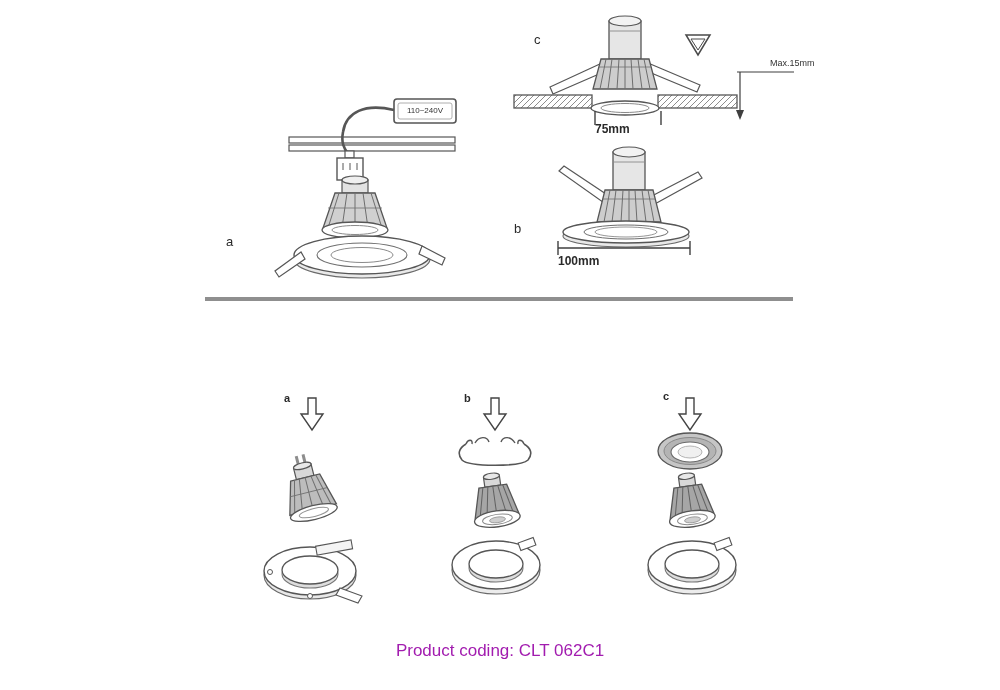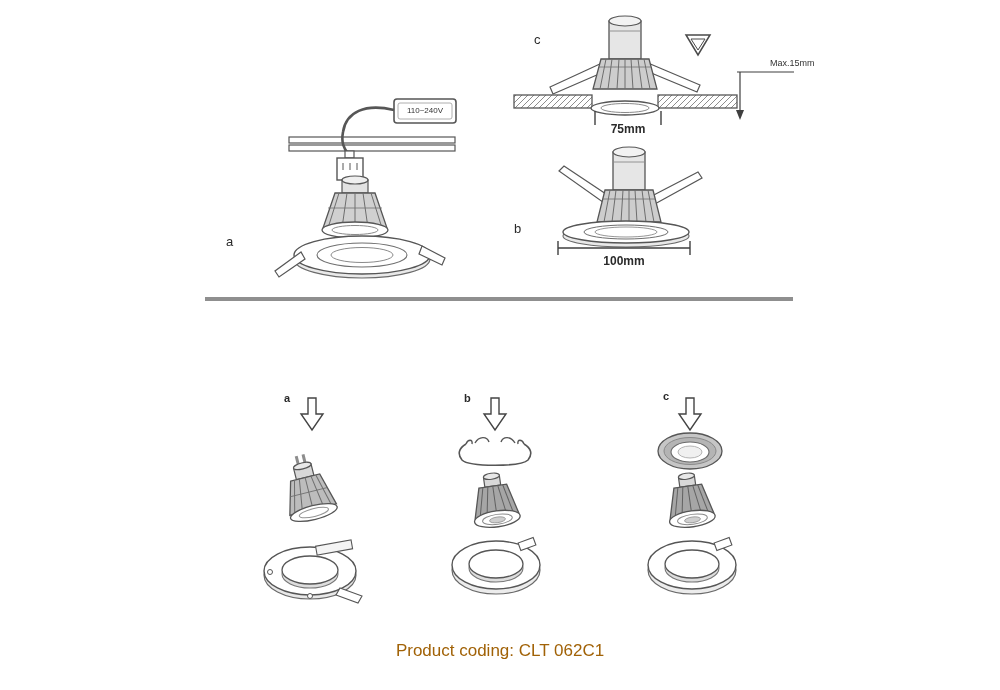--- a/index.html
+++ b/index.html
@@ -7,27 +7,27 @@
         font-family:"Liberation Sans",sans-serif;color:#222;}
   .abs{position:absolute;}
   svg{position:absolute;overflow:visible;}
   .txt{position:absolute;color:#2a2a2a;white-space:nowrap;}
   .driver-label{left:394px;top:99px;width:62px;height:24px;line-height:24px;
         text-align:center;font-size:8px;color:#333;border-radius:9px;}
   .label-a-top{left:226px;top:234px;font-size:13px;}
   .label-c-top{left:534px;top:32px;font-size:13px;}
   .label-b-top{left:514px;top:221px;font-size:13px;}
   .max-label{left:770px;top:58px;font-size:9px;color:#333;}
-  .dim-75{left:595px;top:122px;width:66px;text-align:center;font-weight:bold;font-size:12px;}
-  .dim-100{left:558px;top:254px;width:132px;text-align:center;font-weight:bold;font-size:12px;}
+  .dim-75{left:595px;top:122px;width:66px;font-weight:bold;font-size:12px;}
+  .dim-100{left:558px;top:254px;width:132px;font-weight:bold;font-size:12px;}
   .step-label{font-weight:bold;font-size:11px;}
   .step-label.sa{left:284px;top:392px;}
   .step-label.sb{left:464px;top:392px;}
   .step-label.sc{left:663px;top:390px;}
-  .caption{left:0;top:641px;width:1000px;text-align:center;font-size:17px;color:#a16207;}
+  .caption{left:0;top:641px;width:1000px;text-align:center;font-size:17px;color:#a21caf;}
   .divider{left:205px;top:297px;width:588px;height:4px;background:#8f8f8f;}
 </style>
 </head>
 <body>
 
 <div class="page">
 
   <svg class="abs" style="left:215px;top:88px;" width="265" height="205" viewBox="0 0 265 205">
 
     <g>

